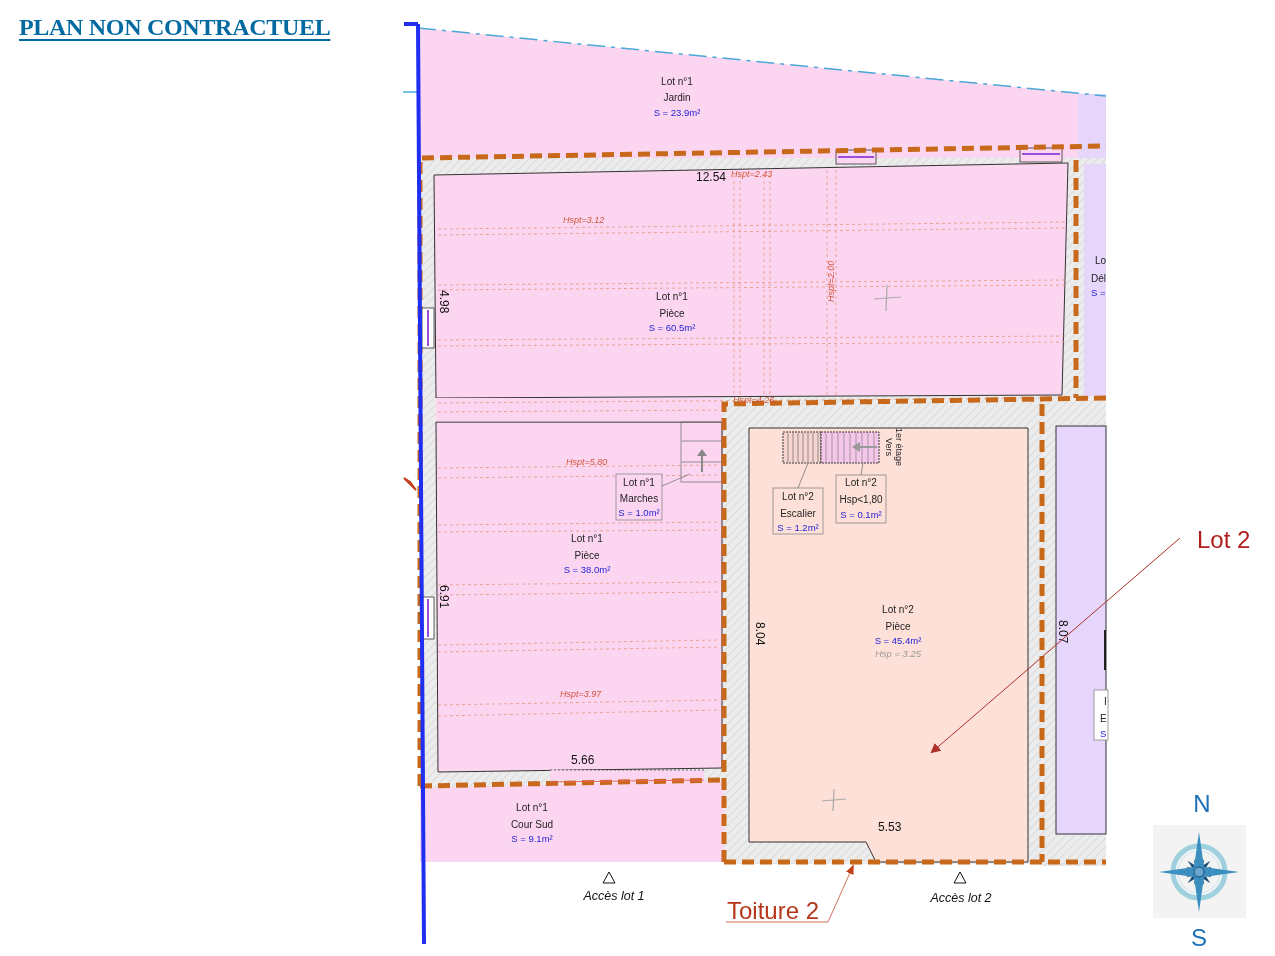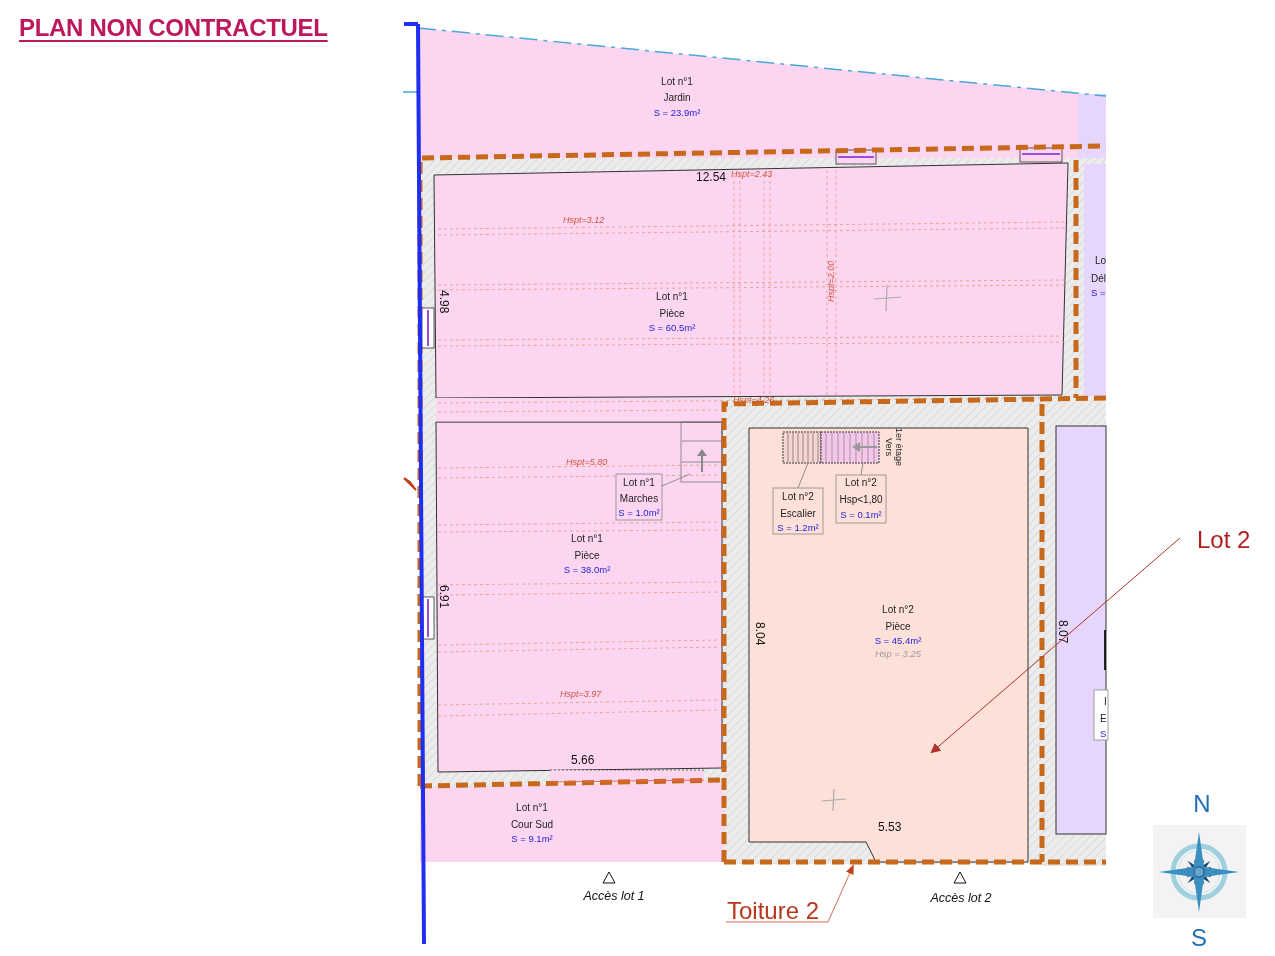--- a/index.html
+++ b/index.html
@@ -1,20 +1,20 @@
 <!DOCTYPE html>
 <html><head>
 <meta charset="utf-8">
 <style>
   html, body { margin: 0; padding: 0; background: #ffffff; }
   body { width: 1275px; height: 956px; position: relative; overflow: hidden; font-family: "Liberation Sans", sans-serif; }
   .title {
     position: absolute; left: 19px; top: 14px;
-    font-family: Liberation Sans, sans-serif; font-weight: bold; font-size: 24px;
-    color: #be185d; text-decoration: underline; text-decoration-thickness: 2px; text-underline-offset: 4px;
+    font-family: Liberation Serif, serif; font-weight: bold; font-size: 24px;
+    color: #0369a1; text-decoration: underline; text-decoration-thickness: 2px; text-underline-offset: 4px;
     letter-spacing: -0.3px;
   }
   svg.plan { position: absolute; left: 0; top: 0; }
   .lbl { font-family: "Liberation Sans", sans-serif; font-size: 10px; fill: #222; text-anchor: middle; }
   .area { font-family: "Liberation Sans", sans-serif; font-size: 9.5px; fill: #2323d6; text-anchor: middle; }
   .hsp { font-family: "Liberation Sans", sans-serif; font-size: 9px; fill: #d2543a; font-style: italic; }
   .dim { font-family: "Liberation Sans", sans-serif; font-size: 12px; fill: #111; }
   .hspgrey { font-family: "Liberation Sans", sans-serif; font-size: 9.5px; fill: #9a9a9a; font-style: italic; text-anchor: middle; }
   .acc { font-family: "Liberation Sans", sans-serif; font-size: 12.5px; fill: #111; font-style: italic; text-anchor: middle; }
   .toit { font-family: "Liberation Sans", sans-serif; font-size: 24px; fill: #b5361b; }

